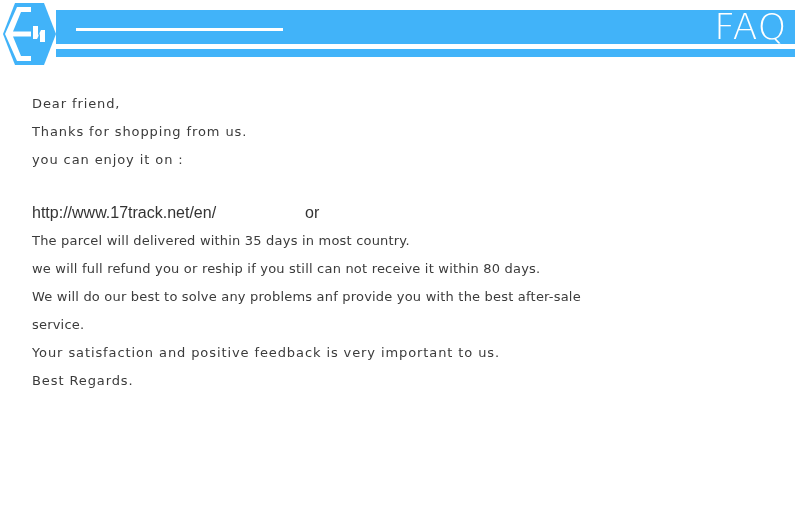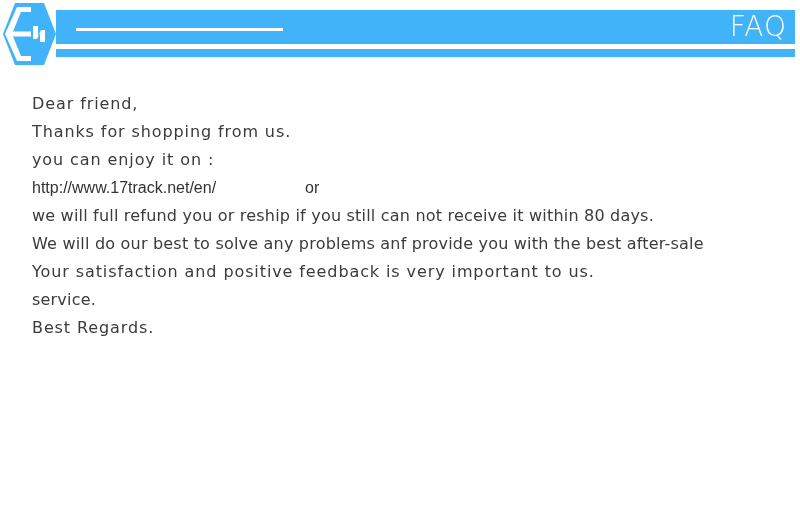--- a/index.html
+++ b/index.html
@@ -65,50 +65,51 @@
     display: block;
   }
 
   
   #faq-label {
     position: absolute;
     right: 13px;
     top: 10px;
     height: 34px;
     line-height: 34px;
-    font-size: 28px;
+    font-size: 36px;
     letter-spacing: 1px;
     color: #ffffff;
     font-family: "DejaVu Sans", "Liberation Sans", sans-serif;
     font-weight: 300;
     white-space: nowrap;
   }
 
   
   #faq-body {
     position: absolute;
     left: 32px;
     top: 90px;
     width: 752px;
   }
   .faq-line {
-    font-size: 16px;
+    font-size: 13px;
     line-height: 28px;
     height: 28px;
     color: #3b3b3b;
     letter-spacing: 0.9px;
     white-space: pre;
     font-family: "DejaVu Sans", "Liberation Sans", sans-serif;
   }
   
   .faq-line.url {
     font-family: "Liberation Sans", "DejaVu Sans", sans-serif;
     letter-spacing: 0px;
     font-size: 16px;
     color: #333333;
+    margin-top: 25px;
   }
   .faq-line.tight {
     letter-spacing: 0.2px;
   }
 </style>
 </head>
 <body>
 
 <div id="header-banner">
 
@@ -128,18 +129,19 @@
   </div>
 
   <div id="faq-label">FAQ</div>
 </div>
 
 <div id="faq-body">
     <div class="faq-line">Dear friend,</div>
     <div class="faq-line">Thanks for shopping from us.</div>
     <div class="faq-line">you can enjoy it on :</div>
     <div class="faq-line url">http://www.17track.net/en/                    or</div>
+    <div class="faq-line tight">The parcel will delivered within 35 days in most country.</div>
     <div class="faq-line tight">we will full refund you or reship if you still can not receive it within 80 days.</div>
     <div class="faq-line tight">We will do our best to solve any problems anf provide you with the best after-sale</div>
+    <div class="faq-line tight">service.</div>
     <div class="faq-line">Your satisfaction and positive feedback is very important to us.</div>
-    <div class="faq-line tight">service.</div>
     <div class="faq-line">Best Regards.</div>
   </div>
 
 </body></html>

